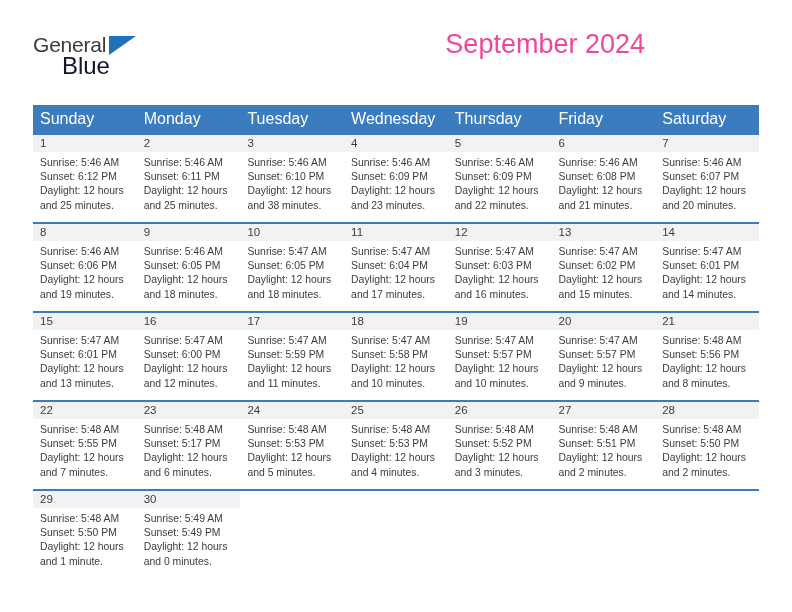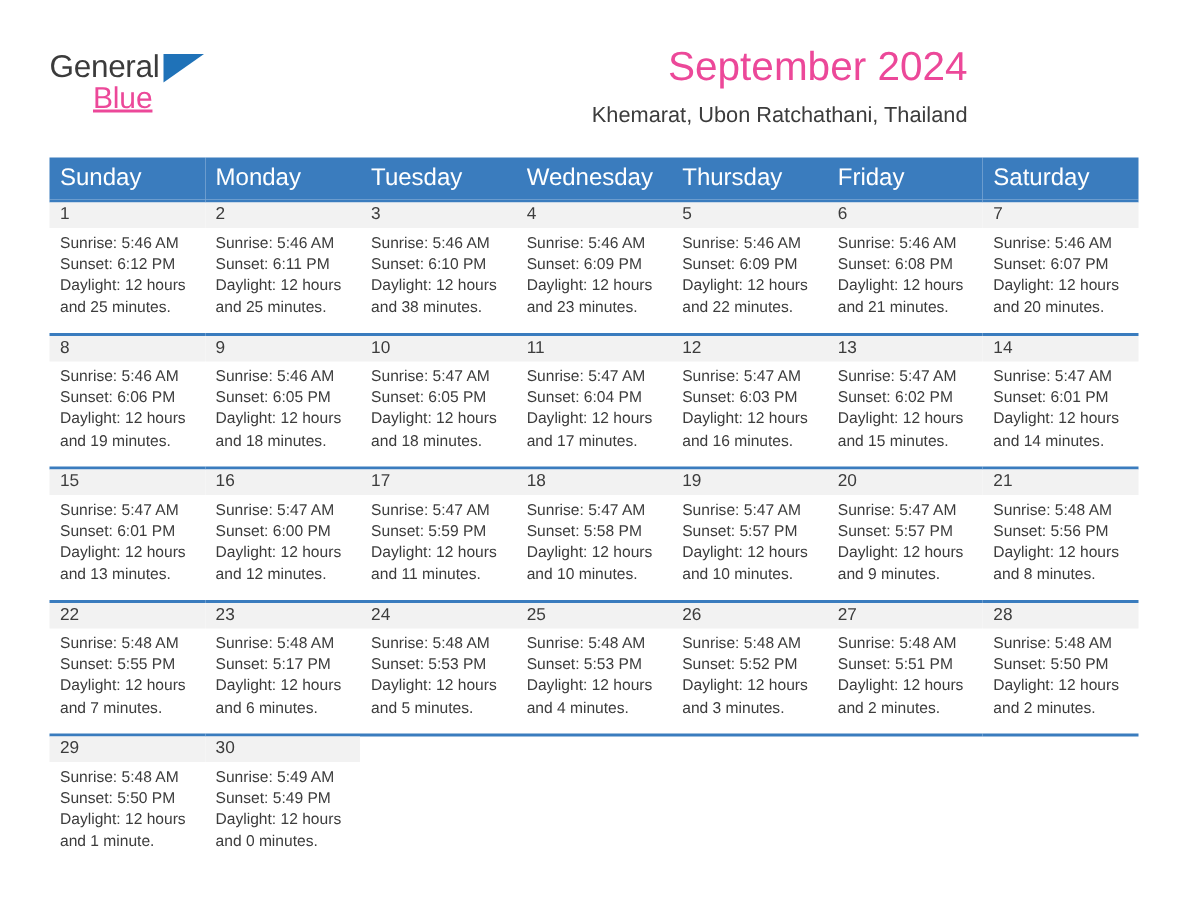--- a/index.html
+++ b/index.html
@@ -49,28 +49,27 @@
   .logo-tri {
     position: absolute;
     left: 76px;
     top: 2px;
     width: 0;
     height: 0;
     border-left: 27px solid #1f72b8;
     border-bottom: 19px solid transparent;
   }
   .logo-blue {
-    font-size: 20px;
-    color: #ec4899;
+    font-size: 24px;
+    color: #0f172a;
     line-height: 22px;
     position: absolute;
     left: 29px;
     top: 21px;
     letter-spacing: -0.1px;
-    text-decoration: underline;
   }
   .title-wrap {
     position: absolute;
     right: 0;
     top: 0;
     text-align: right;
   }
   .cal-title {
     font-size: 27px;
     color: #ec4899;
@@ -152,21 +151,20 @@
   <div class="top">
 
     <div class="logo">
       <span class="logo-general">General</span>
       <span class="logo-tri"></span>
       <span class="logo-blue">Blue</span>
     </div>
 
     <div class="title-wrap">
       <h1 class="cal-title">September 2024</h1>
-      <p class="cal-sub">Khemarat, Ubon Ratchathani, Thailand</p>
     </div>
 
   </div>
 
   <table class="cal">
     <thead>
       <tr>
         <th>Sunday</th>
         <th>Monday</th>
         <th>Tuesday</th>

